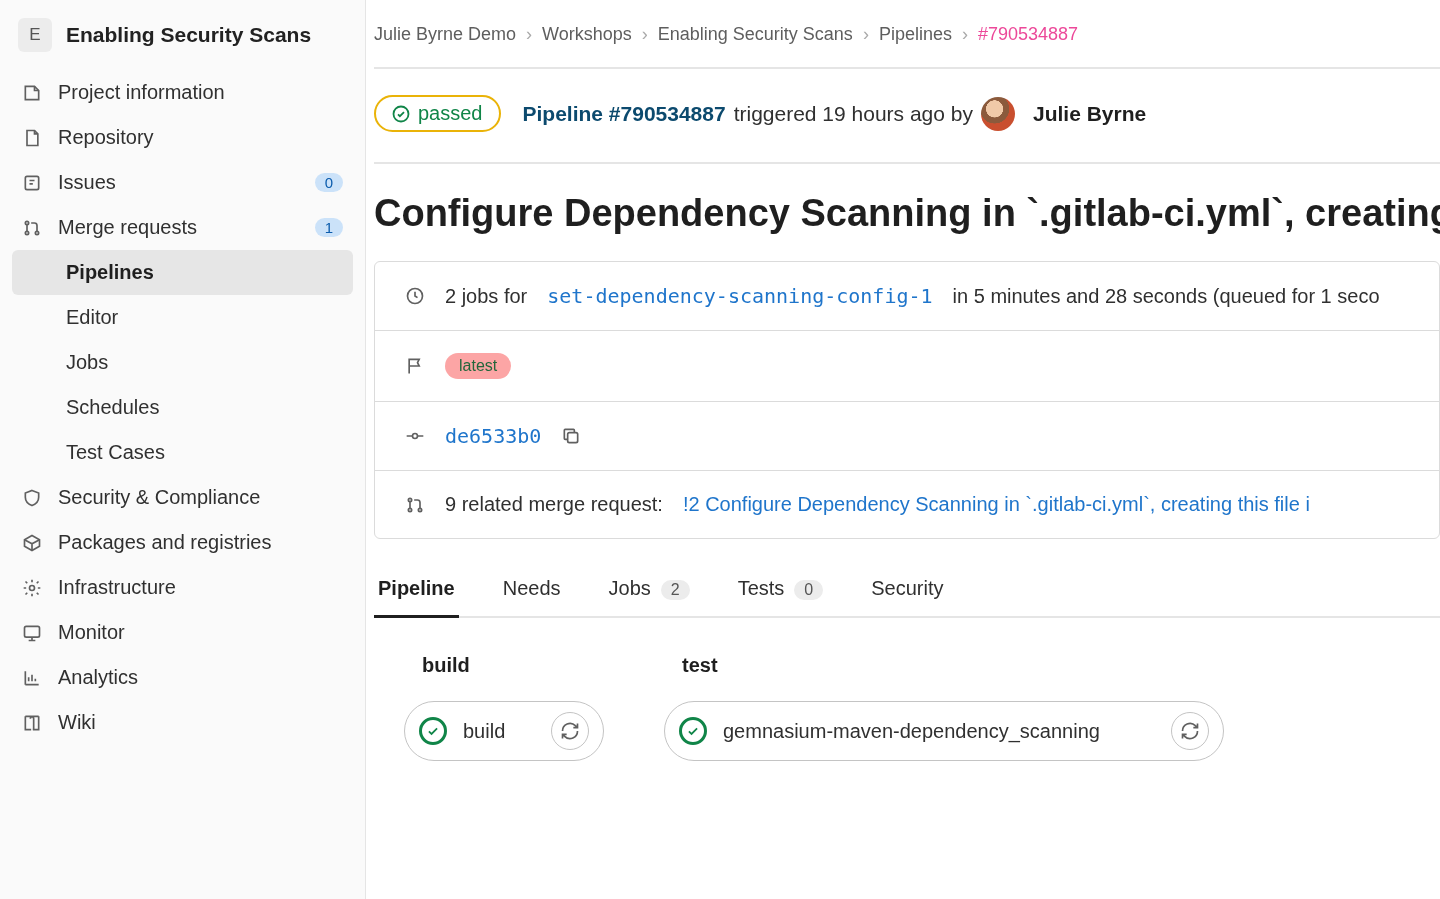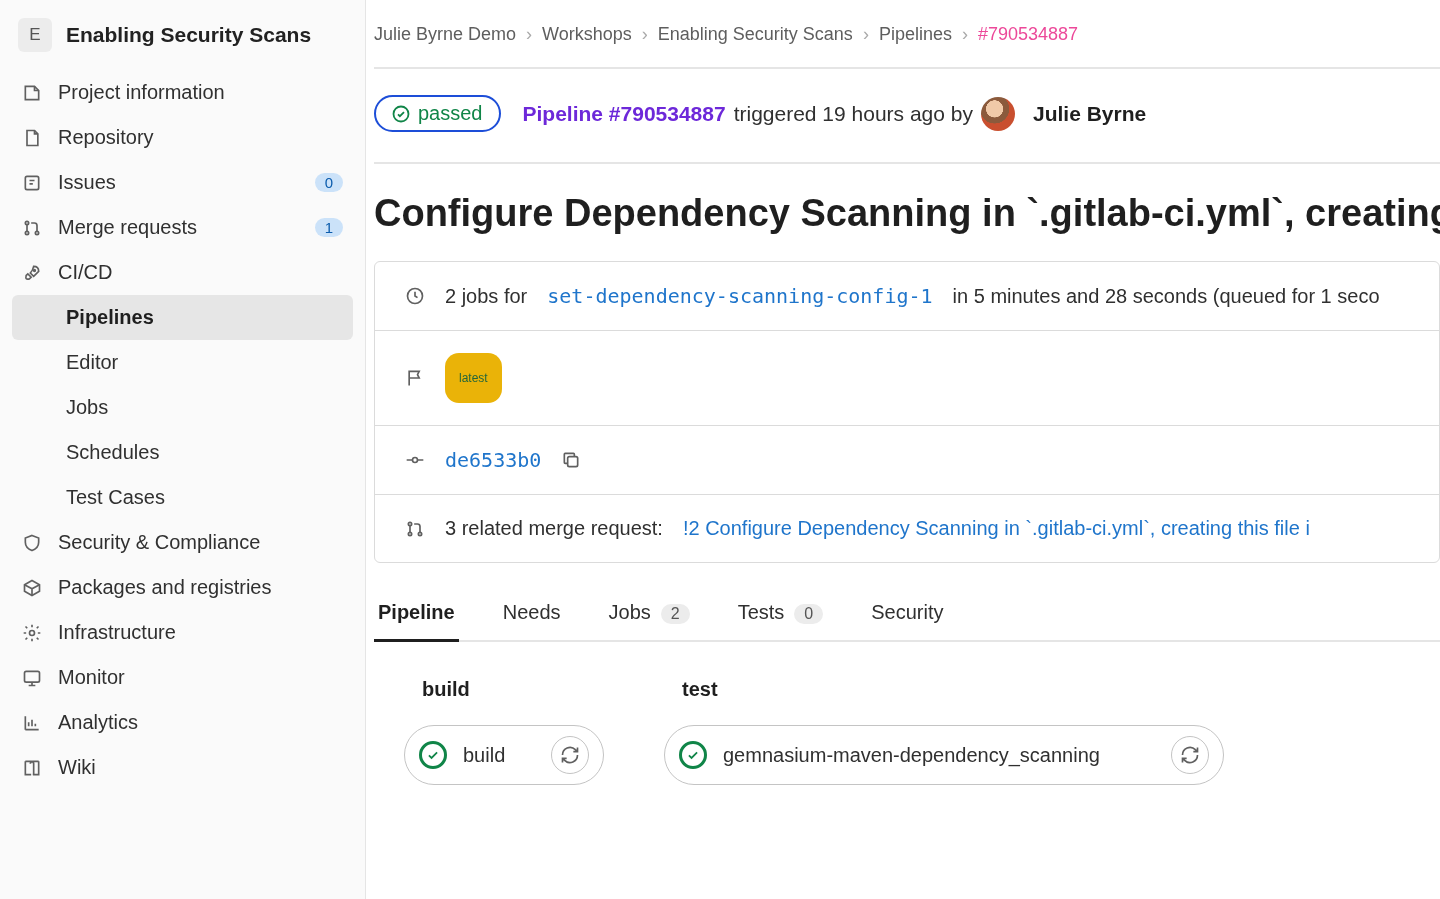--- a/index.html
+++ b/index.html
@@ -62,26 +62,26 @@
   .breadcrumb .sep { color: #aaa; }
   .breadcrumb .current { color: #ec4899; font-weight: 400; }
 
   .status-row {
     display: flex; align-items: center; gap: 22px;
     border-bottom: 2px solid #e5e5e5; padding-bottom: 30px;
     margin-bottom: 28px; white-space: nowrap;
   }
   .status-badge {
     display: inline-flex; align-items: center; gap: 8px;
-    border: 2px solid #1d4ed8; color: #108548; border-radius: 22px;
+    border: 2px solid #eab308; color: #108548; border-radius: 22px;
     padding: 5px 16px; font-size: 20px; font-weight: 500;
   }
   .status-badge .check { width: 18px; height: 18px; }
   .status-text { font-size: 21px; color: #303030; display: flex; align-items: center; gap: 8px; }
-  .status-text strong { font-weight: 700; color: #6d28d9; }
+  .status-text strong { font-weight: 700; color: #0c4a6e; }
   .avatar {
     width: 34px; height: 34px; border-radius: 50%;
     background: radial-gradient(circle at 40% 35%, #f0c9a8 0 28%, #8b5a3c 29% 48%, #c94f2f 49% 100%);
     display: inline-block; vertical-align: middle;
   }
   .user-name { font-weight: 700; color: #1f1f1f; font-size: 21px; margin-left: 10px; }
 
   h1.title {
     font-size: 38px; font-weight: 800; color: #1f1f1f;
     margin-bottom: 26px; white-space: nowrap; overflow: hidden;
@@ -93,22 +93,22 @@
   .info-row {
     display: flex; align-items: center; gap: 20px;
     padding: 22px 30px; border-bottom: 1px solid #dbdbdb;
     font-size: 20px; white-space: nowrap;
   }
   .info-row:last-child { border-bottom: none; }
   .info-icon { width: 20px; height: 20px; flex: 0 0 20px; color: #606060; }
   a.link { color: #1f75cb; text-decoration: none; cursor: pointer; }
   .mono { font-family: "SFMono-Regular", Menlo, Consolas, monospace; }
   .tag-pill {
-    background: #eab308; color: #24663b; border-radius: 14px;
-    padding: 18px 14px; font-size: 12px;
+    background: #fca5a5; color: #24663b; border-radius: 14px;
+    padding: 4px 14px; font-size: 16px;
   }
   .copy-btn {
     width: 20px; height: 20px; color: #606060; cursor: pointer;
   }
 
   .tabs {
     display: flex; align-items: center; gap: 40px;
     border-bottom: 2px solid #e5e5e5; margin-bottom: 36px;
     font-size: 20px;
   }
@@ -198,30 +198,20 @@
             <circle cx="6" cy="6" r="2"></circle>
             <circle cx="6" cy="18" r="2"></circle>
             <circle cx="18" cy="18" r="2"></circle>
             <path d="M6 8v8M18 16V9a3 3 0 0 0-3-3h-4"></path>
           </svg>
       </span>
       <span>Merge requests</span>
       <span class="badge">1</span>
     </li>
 
-    <li class="nav-item">
-      <span class="icon">
-        <svg viewBox="0 0 24 24" fill="none" stroke="currentColor" stroke-width="2">
-            <path d="M5 15c-1 4 0 5 4 4l2-2-4-4-2 2z"></path>
-            <path d="M14 4c4 0 6 2 6 6-3 3-6 6-6 6l-4-4s3-3 4-8z"></path>
-            <circle cx="15" cy="9" r="1"></circle>
-          </svg>
-      </span>
-      <span>CI/CD</span>
-    </li>
 
     <ul class="subnav">
       <li class="sub-item active">Pipelines</li>
       <li class="sub-item">Editor</li>
       <li class="sub-item">Jobs</li>
       <li class="sub-item">Schedules</li>
       <li class="sub-item">Test Cases</li>
     </ul>
 
     <li class="nav-item">
@@ -363,21 +353,21 @@
 
       <div class="info-row">
         <span class="info-icon">
           <svg viewBox="0 0 24 24" fill="none" stroke="currentColor" stroke-width="2">
               <circle cx="6" cy="6" r="2"></circle>
               <circle cx="6" cy="18" r="2"></circle>
               <circle cx="18" cy="18" r="2"></circle>
               <path d="M6 8v8M18 16V9a3 3 0 0 0-3-3h-4"></path>
             </svg>
         </span>
-        <span>3 related merge request:</span>
+        <span>9 related merge request:</span>
         <a class="link">!2 Configure Dependency Scanning in `.gitlab-ci.yml`, creating this file i</a>
       </div>
 
     </div>
 
     <div class="tabs">
       <div class="tab active">
         <span>Pipeline</span>
       </div>
       <div class="tab">

